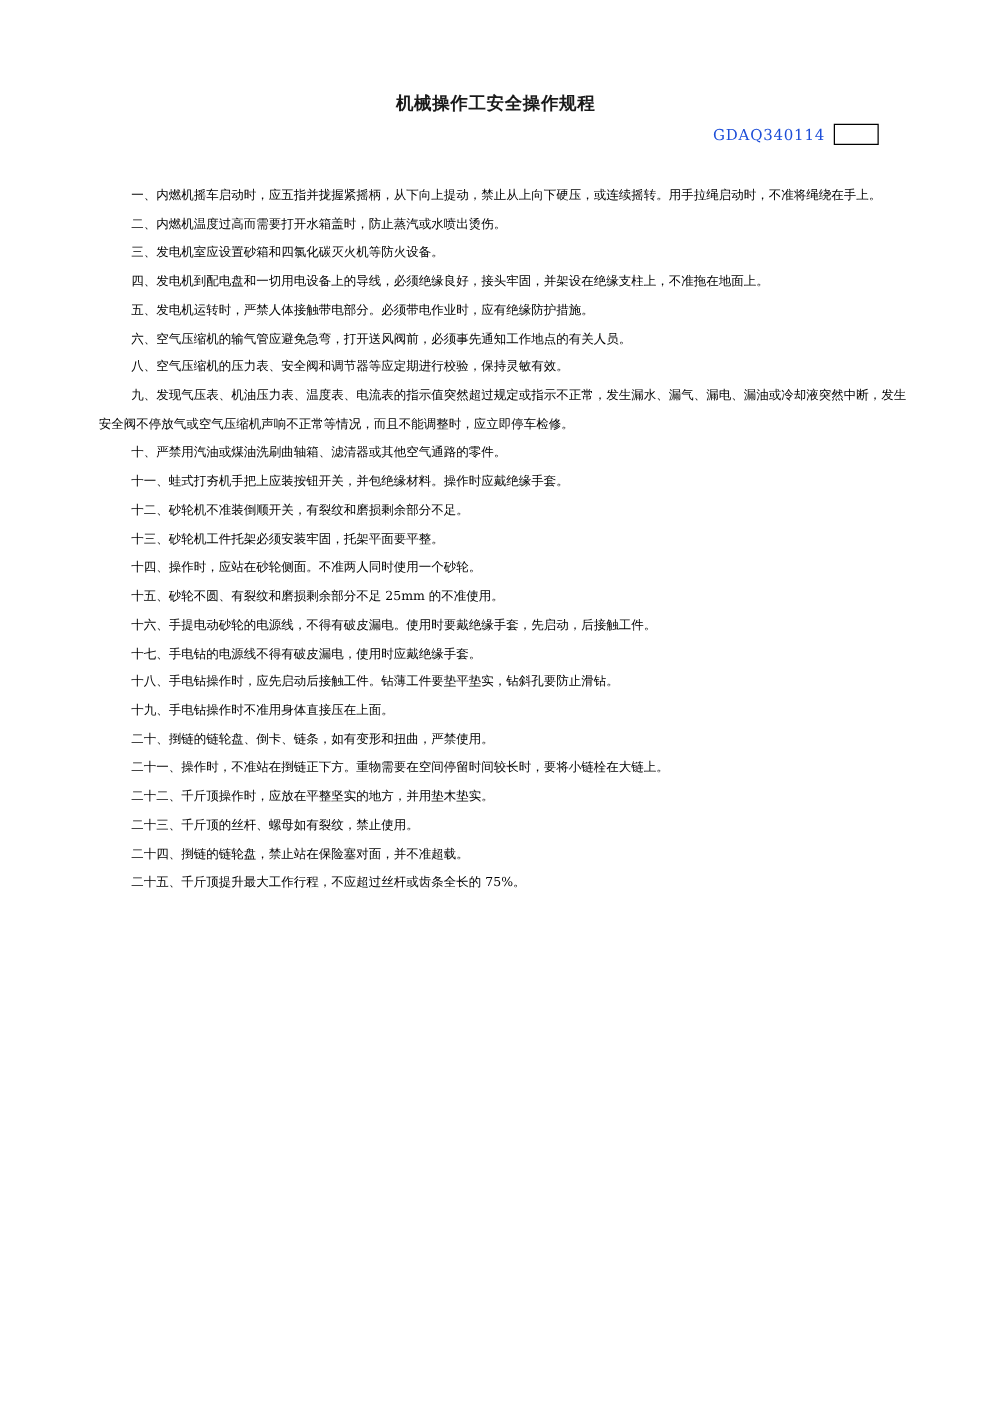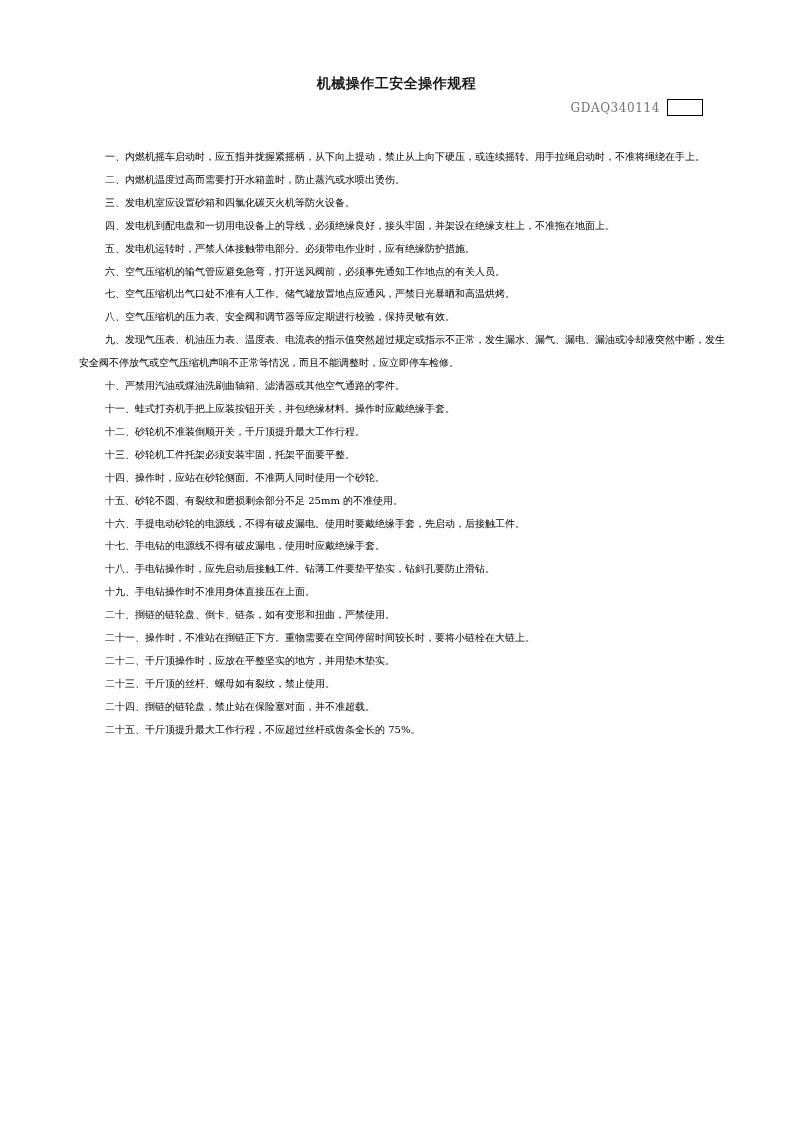--- a/index.html
+++ b/index.html
@@ -52,21 +52,21 @@
     display: flex;
     align-items: center;
     gap: 7px;
   }
   .code-text {
     font-family: "DejaVu Serif", "Liberation Serif", serif;
     font-size: 12px;
     letter-spacing: 0.6px;
     line-height: 14px;
     white-space: nowrap;
-    color: #737373;
+    color: #1d4ed8;
   }
   .code-box {
     width: 36px;
     height: 17px;
     border: 1px solid #000000;
     background: #ffffff;
     box-sizing: border-box;
   }
   
   .doc-body {
@@ -101,26 +101,25 @@
     </div>
   </div>
 
   <div class="doc-body">
     <p class="clause">一、内燃机摇车启动时，应五指并拢握紧摇柄，从下向上提动，禁止从上向下硬压，或连续摇转。用手拉绳启动时，不准将绳绕在手上。</p>
     <p class="clause">二、内燃机温度过高而需要打开水箱盖时，防止蒸汽或水喷出烫伤。</p>
     <p class="clause">三、发电机室应设置砂箱和四氯化碳灭火机等防火设备。</p>
     <p class="clause">四、发电机到配电盘和一切用电设备上的导线，必须绝缘良好，接头牢固，并架设在绝缘支柱上，不准拖在地面上。</p>
     <p class="clause">五、发电机运转时，严禁人体接触带电部分。必须带电作业时，应有绝缘防护措施。</p>
     <p class="clause">六、空气压缩机的输气管应避免急弯，打开送风阀前，必须事先通知工作地点的有关人员。</p>
-    <p class="clause">七、空气压缩机出气口处不准有人工作。储气罐放置地点应通风，严禁日光暴晒和高温烘烤。</p>
     <p class="clause">八、空气压缩机的压力表、安全阀和调节器等应定期进行校验，保持灵敏有效。</p>
     <p class="clause">九、发现气压表、机油压力表、温度表、电流表的指示值突然超过规定或指示不正常，发生漏水、漏气、漏电、漏油或冷却液突然中断，发生安全阀不停放气或空气压缩机声响不正常等情况，而且不能调整时，应立即停车检修。</p>
     <p class="clause">十、严禁用汽油或煤油洗刷曲轴箱、滤清器或其他空气通路的零件。</p>
     <p class="clause">十一、蛙式打夯机手把上应装按钮开关，并包绝缘材料。操作时应戴绝缘手套。</p>
-    <p class="clause">十二、砂轮机不准装倒顺开关，千斤顶提升最大工作行程。</p>
+    <p class="clause">十二、砂轮机不准装倒顺开关，有裂纹和磨损剩余部分不足。</p>
     <p class="clause">十三、砂轮机工件托架必须安装牢固，托架平面要平整。</p>
     <p class="clause">十四、操作时，应站在砂轮侧面。不准两人同时使用一个砂轮。</p>
     <p class="clause">十五、砂轮不圆、有裂纹和磨损剩余部分不足 25mm 的不准使用。</p>
     <p class="clause">十六、手提电动砂轮的电源线，不得有破皮漏电。使用时要戴绝缘手套，先启动，后接触工件。</p>
     <p class="clause">十七、手电钻的电源线不得有破皮漏电，使用时应戴绝缘手套。</p>
     <p class="clause">十八、手电钻操作时，应先启动后接触工件。钻薄工件要垫平垫实，钻斜孔要防止滑钻。</p>
     <p class="clause">十九、手电钻操作时不准用身体直接压在上面。</p>
     <p class="clause">二十、捯链的链轮盘、倒卡、链条，如有变形和扭曲，严禁使用。</p>
     <p class="clause">二十一、操作时，不准站在捯链正下方。重物需要在空间停留时间较长时，要将小链栓在大链上。</p>
     <p class="clause">二十二、千斤顶操作时，应放在平整坚实的地方，并用垫木垫实。</p>

